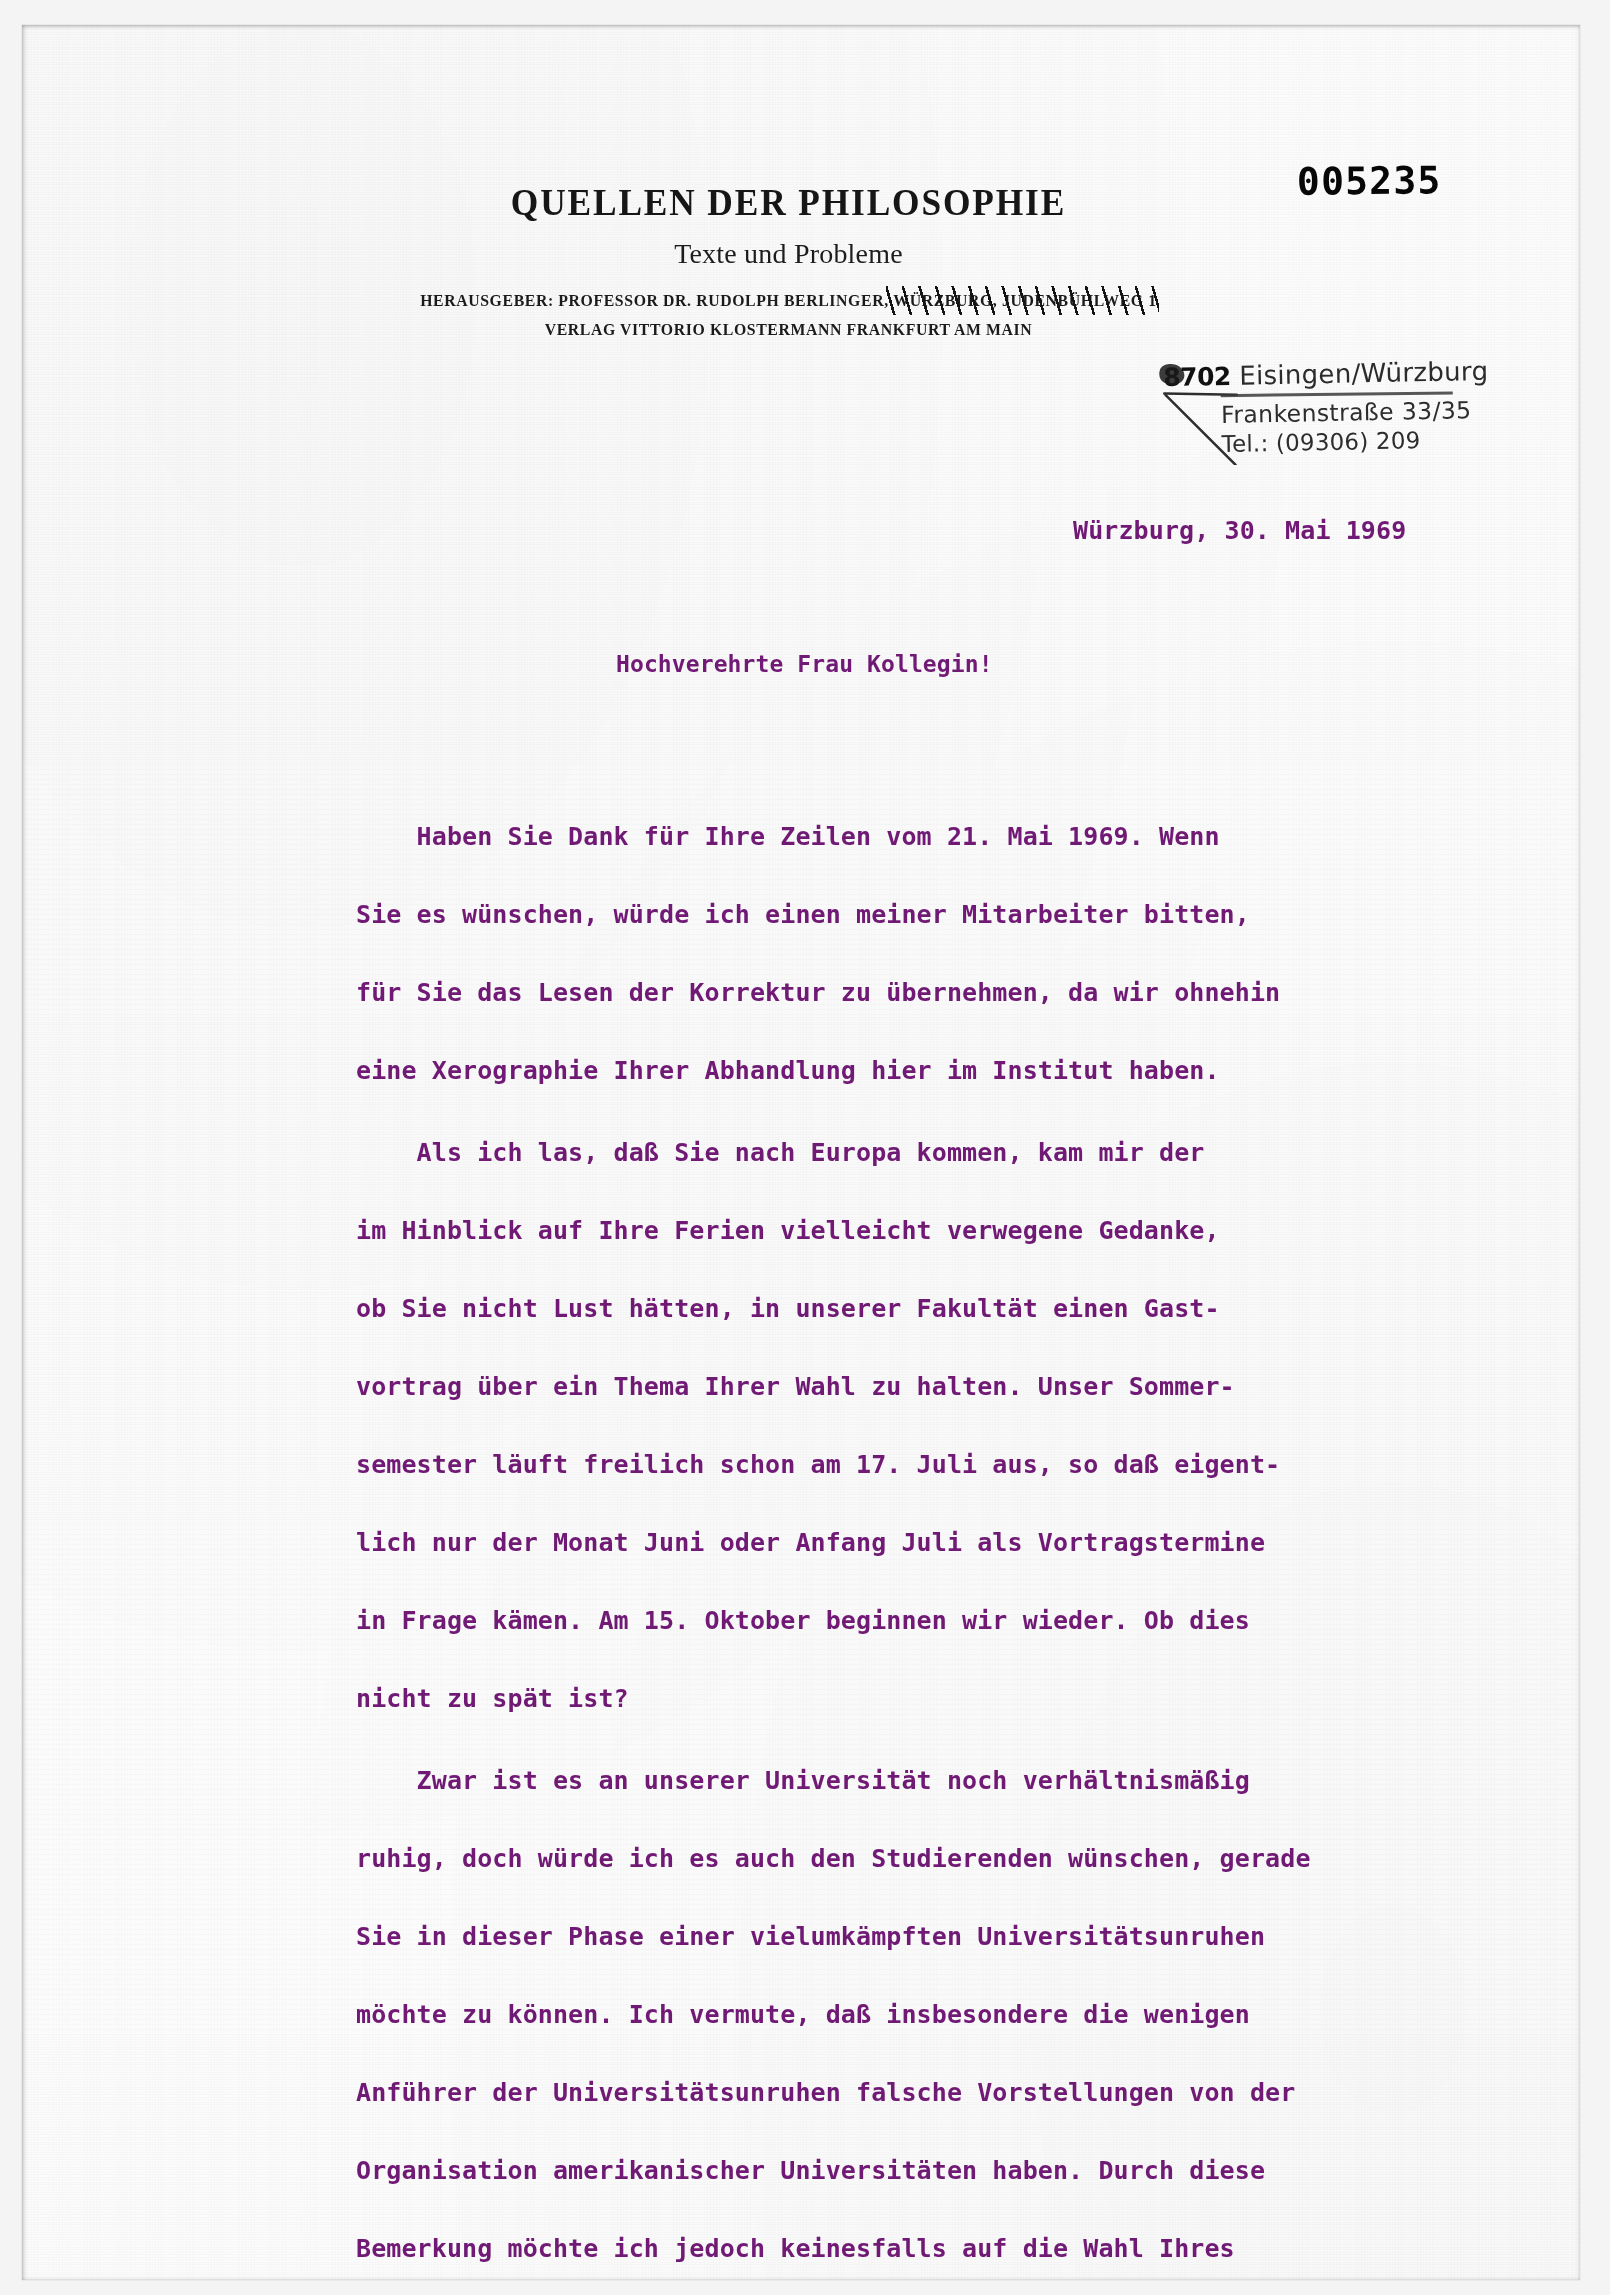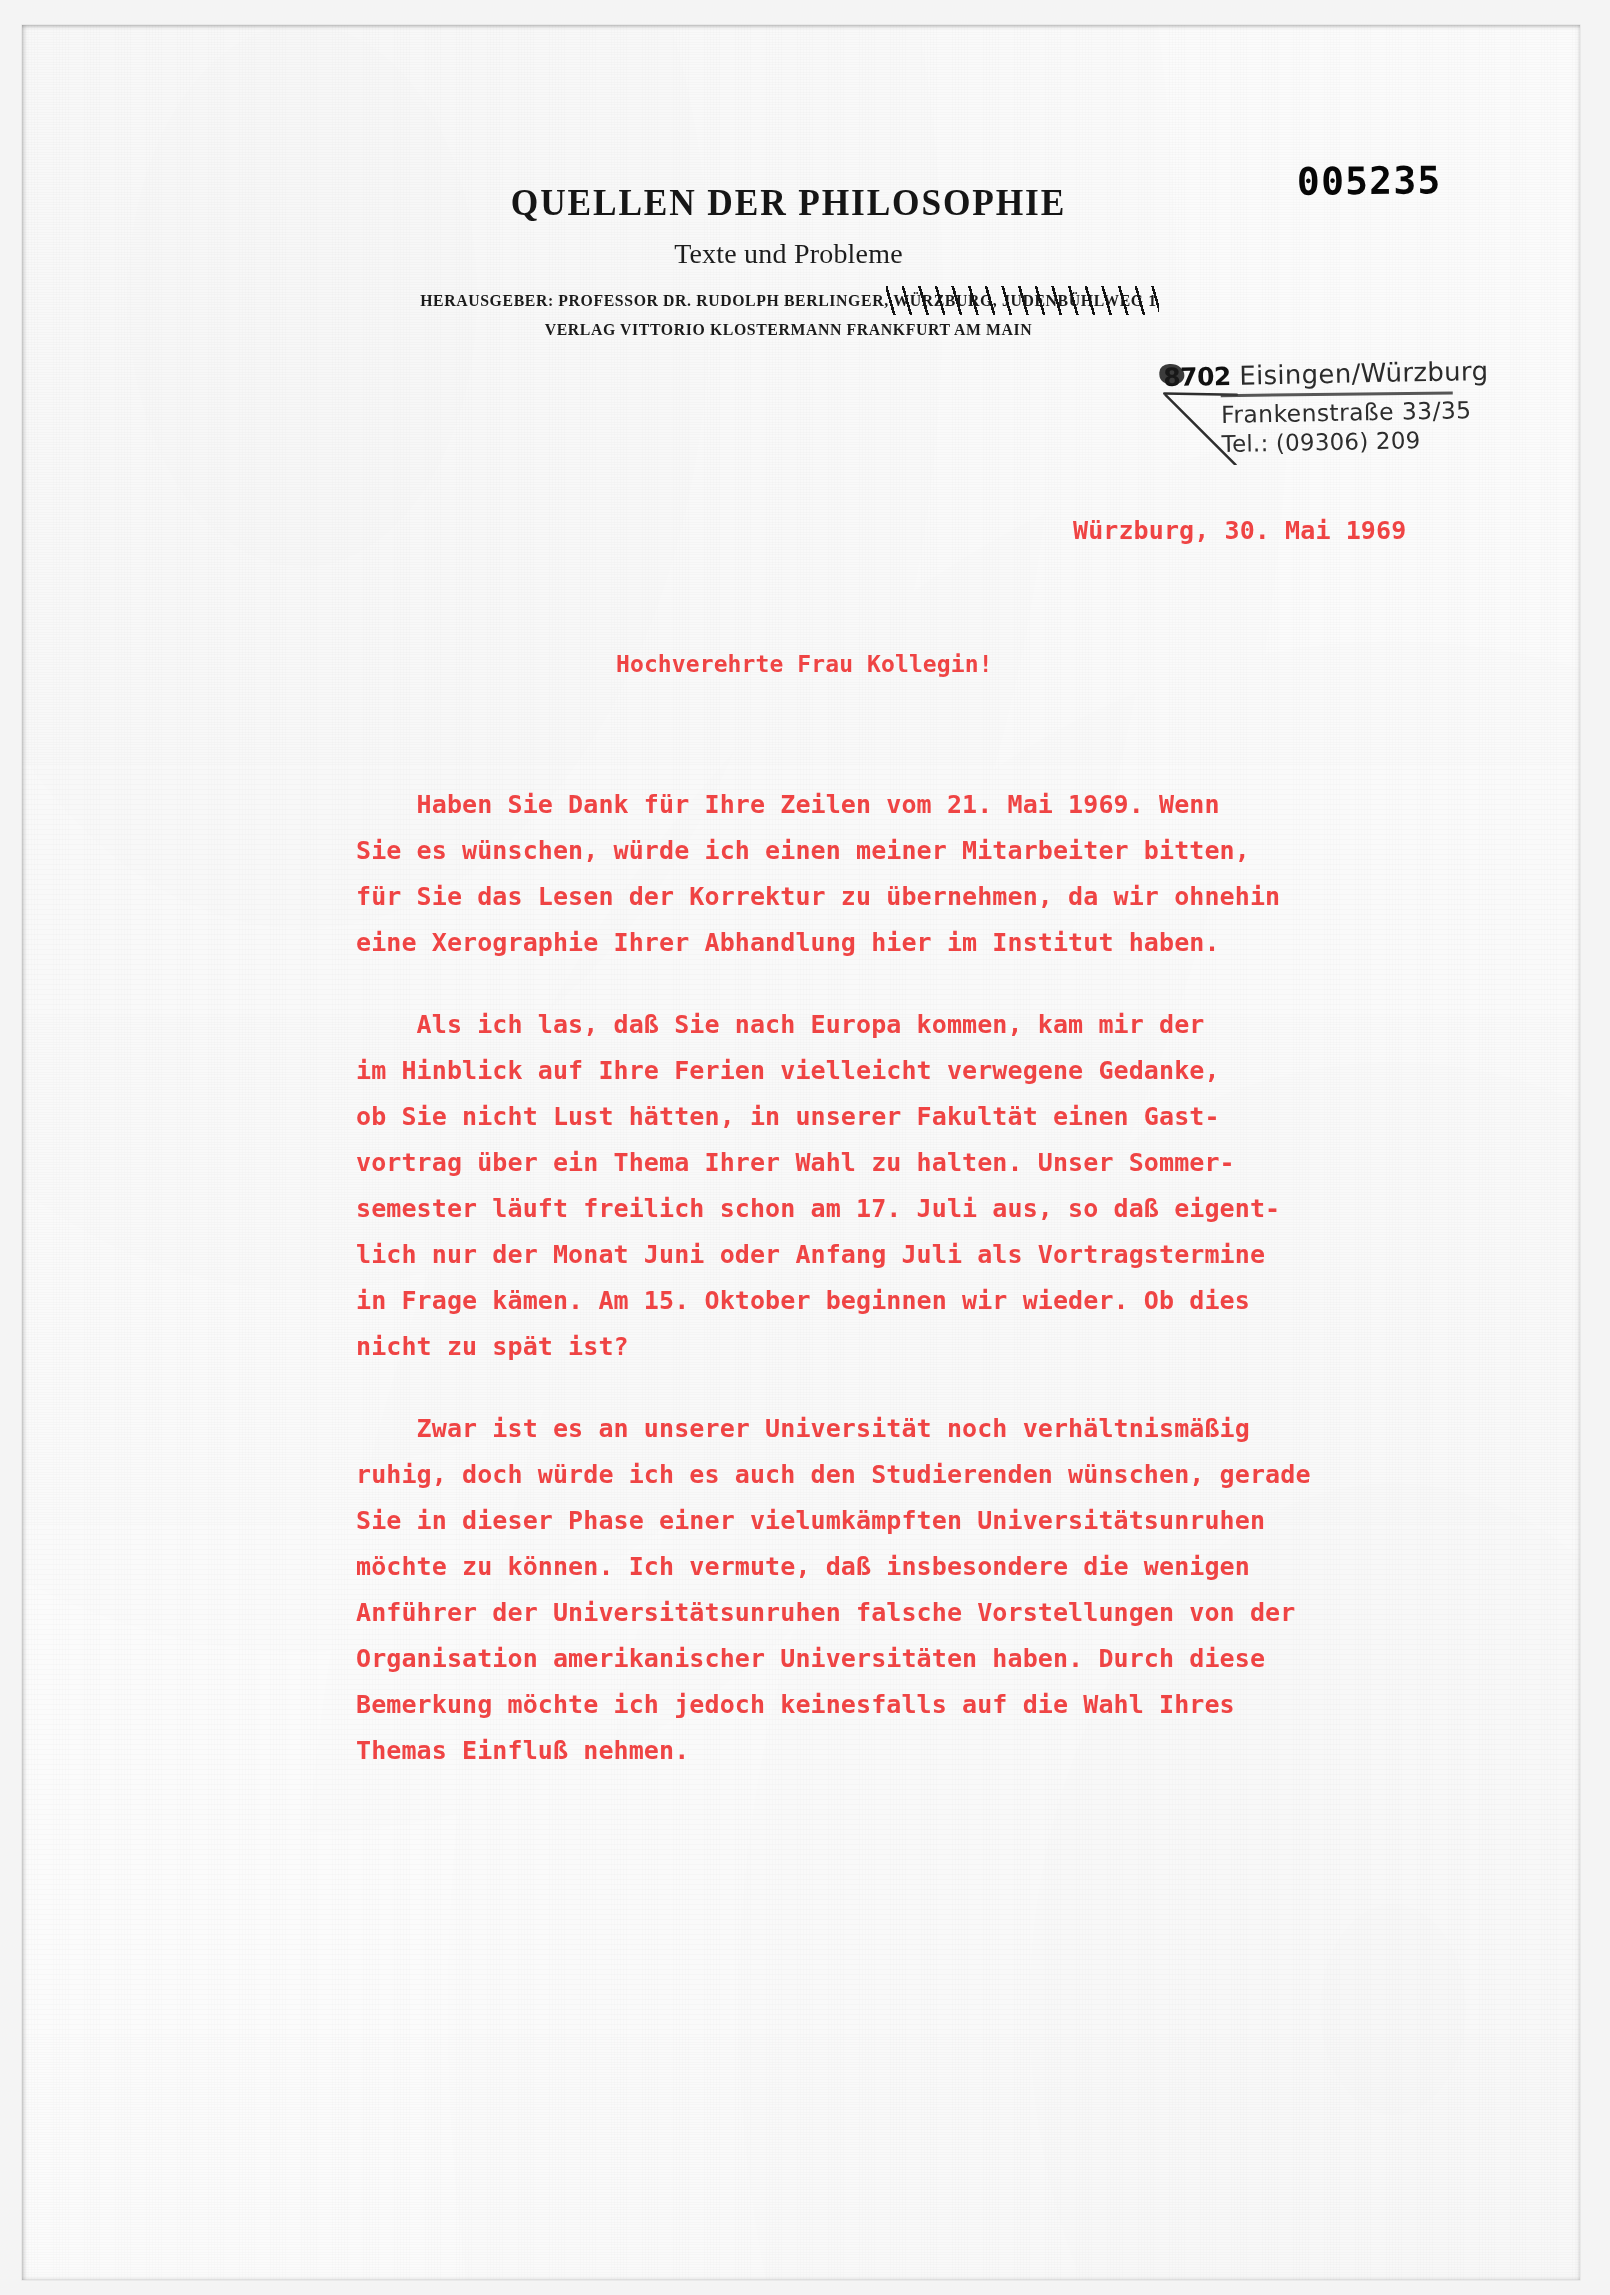--- a/index.html
+++ b/index.html
@@ -204,21 +204,21 @@
     left: 1141px;
     top: 366px;
     width: 80px;
     height: 74px;
     pointer-events: none;
   }
 
   
   .tw {
     font-family: "DejaVu Sans Mono", monospace;
-    color: #ef4444;
+    color: #701a75;
     font-weight: 700;
     letter-spacing: 0.1px;
     white-space: pre;
   }
   #date-line {
     position: absolute;
     left: 1051px;
     top: 491px;
     font-size: 25px;
   }
@@ -232,20 +232,21 @@
     position: absolute;
     left: 334px;
     top: 757px;
     width: 1174px;
   }
   .paragraph { margin-bottom: 36px; }
   .tw-line {
     font-size: 25px;
     line-height: 46px;
     height: 46px;
+    margin-top: 32px;
   }
 </style>
 </head>
 <body>
 
 <div id="scan-surround"></div>
 
 <div id="paper">
   <div id="paper-grain"></div>
 

